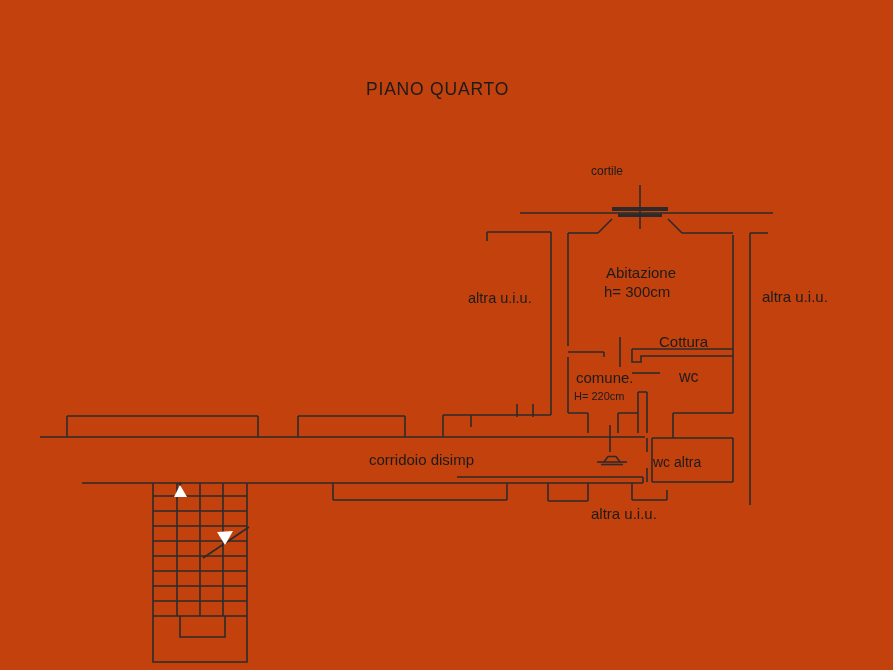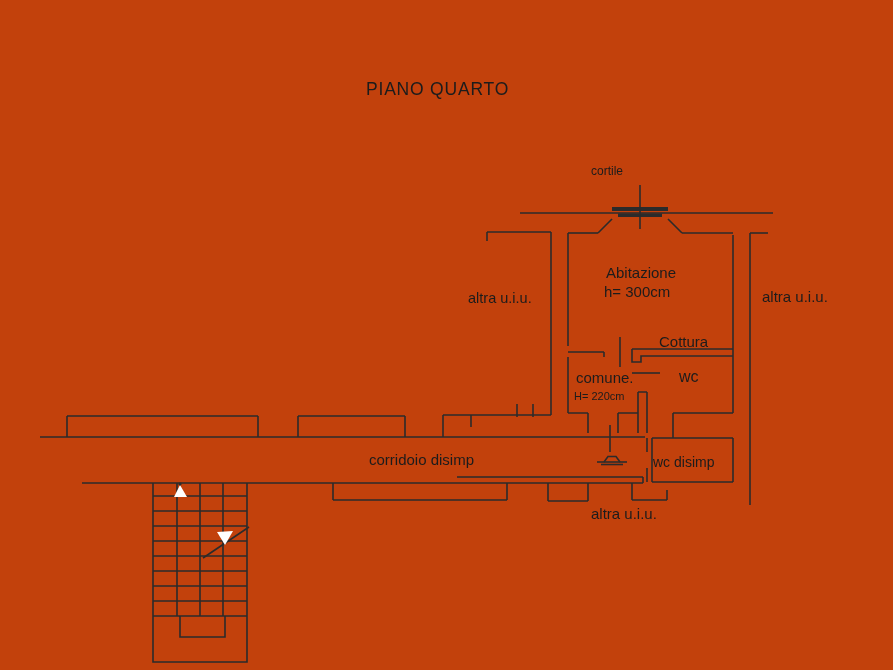--- a/index.html
+++ b/index.html
@@ -156,16 +156,16 @@
 
   <div class="lbl" style="left:659px; top:334px; font-size:15px;">Cottura</div>
 
   <div class="lbl" style="left:576px; top:370px; font-size:15px;">comune.</div>
   <div class="lbl" style="left:574px; top:390px; font-size:11px;">H= 220cm</div>
 
   <div class="lbl" style="left:679px; top:368px; font-size:16px;">wc</div>
 
   <div class="lbl" style="left:369px; top:452px; font-size:15px;">corridoio disimp</div>
 
-  <div class="lbl" style="left:653px; top:455px; font-size:14px;">wc disimp</div>
+  <div class="lbl" style="left:653px; top:455px; font-size:14px;">wc altra</div>
 
   <div class="lbl" style="left:591px; top:506px; font-size:15px;">altra u.i.u.</div>
 </div>
 
 </body></html>

